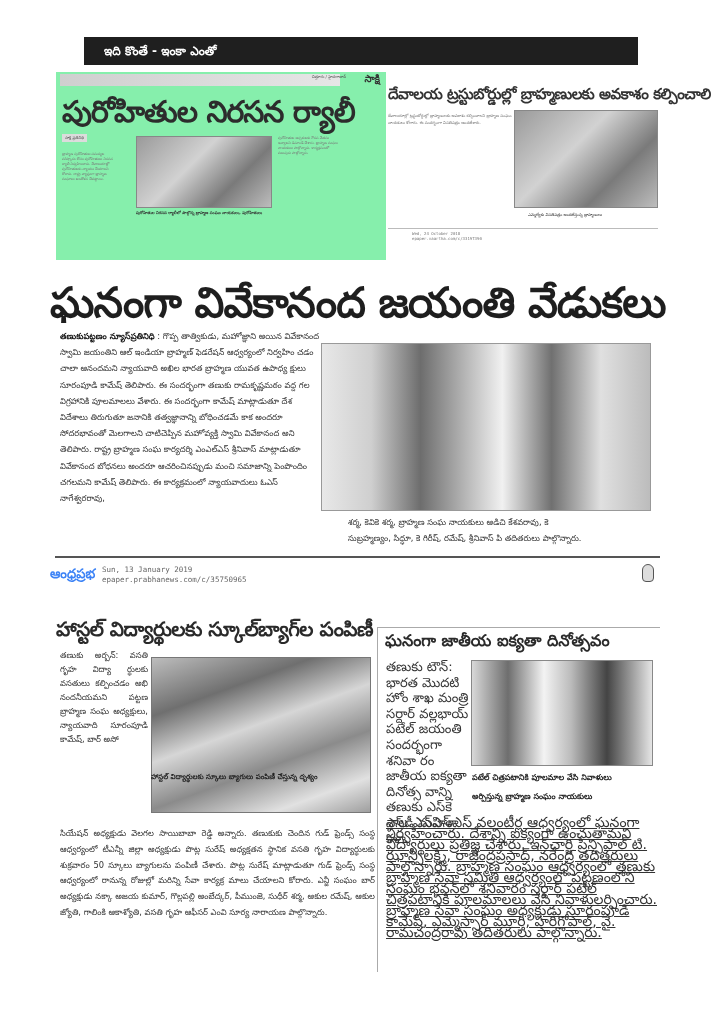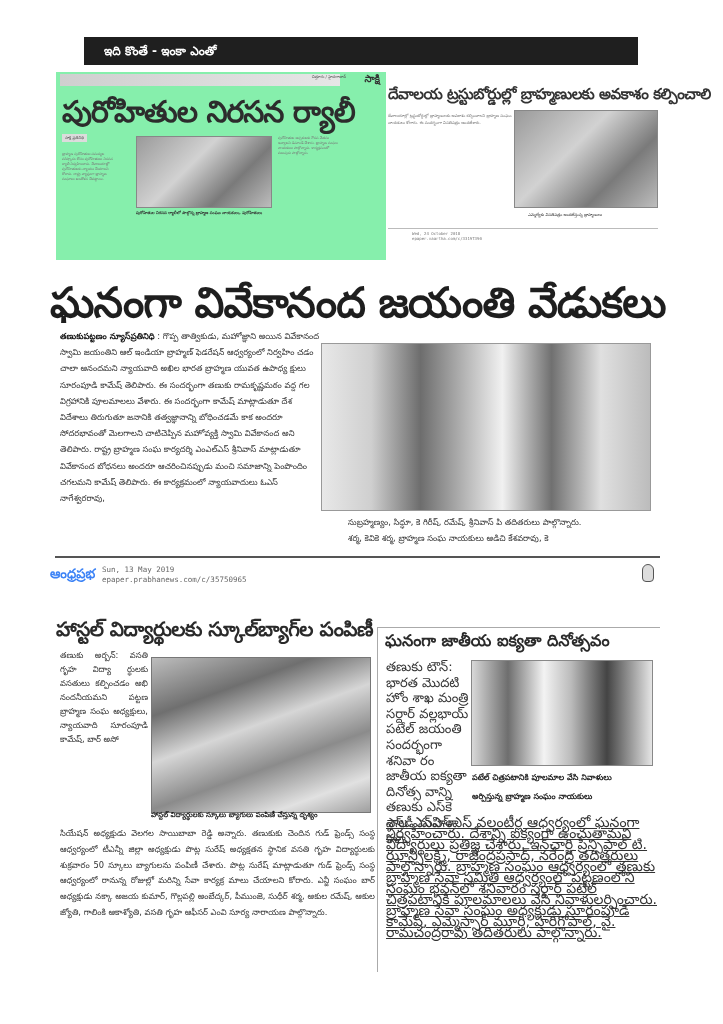--- a/index.html
+++ b/index.html
@@ -38,21 +38,21 @@
 
     .prabha-bar { left: 44px; top: 562px; width: 620px; height: 28px; }
     .prabha-logo { position: absolute; left: 6px; top: 4px; font-size: 13px; font-weight: bold; color:#3b82f6; }
     .prabha-date { position: absolute; left: 58px; top: 3px; font-family: "DejaVu Sans Mono", monospace; font-size: 7.5px; color:#666; line-height: 10px; }
     .owl { position: absolute; right: 10px; top: 2px; width: 12px; height: 18px; border: 1px solid #555; border-radius: 6px 6px 4px 4px; background: #ddd; }
 
     
     .bl-head { left: 56px; top: 617px; font-size: 20px; font-weight: bold; color:#2a2a2a; white-space: nowrap; letter-spacing: -0.5px; }
     .bl-narrow { left: 60px; top: 648px; width: 88px; font-size: 8.3px; line-height: 14px; color:#333; text-align: justify; }
     .bl-photo { left: 151px; top: 657px; width: 220px; height: 156px; background: linear-gradient(160deg,#bdbdbd 0%,#6f6f6f 25%,#d6d6d6 45%,#8b8b8b 65%,#e1e1e1 85%,#9f9f9f 100%); border: 1px solid #777; }
-    .bl-caption { left: 151px; top: 811px; width: 226px; font-size: 7px; font-weight: bold; color:#222; white-space: nowrap; }
+    .bl-caption { left: 151px; top: 773px; width: 226px; font-size: 7px; font-weight: bold; color:#222; white-space: nowrap; }
     .bl-body { left: 60px; top: 826px; width: 315px; font-size: 8.3px; line-height: 15.8px; color:#333; text-align: justify; }
 
     
     .br-box { left: 377px; top: 627px; width: 283px; height: 345px; border-left: 1px solid #aaa; border-top: 1px solid #aaa; }
     .br-head { left: 385px; top: 631px; font-size: 16px; font-weight: bold; color:#2a2a2a; white-space: nowrap; }
     .br-narrow { left: 386px; top: 659px; width: 84px; font-size: 13px; line-height: 15.6px; color:#333; }
     .br-photo { left: 471px; top: 660px; width: 182px; height: 106px; background: linear-gradient(90deg,#d8d8d8 0%,#6e6e6e 20%,#f3f3f3 40%,#bbbbbb 55%,#444 75%,#e5e5e5 100%); border: 1px solid #888; }
     .br-caption { left: 472px; top: 768px; font-size: 8px; font-weight: bold; color:#222; line-height: 19px; white-space: nowrap; }
     .br-body { left: 386px; top: 817px; width: 272px; font-size: 14px; line-height: 11px; color:#333;text-decoration:underline; }
   </style>
@@ -85,29 +85,29 @@
     <div style="padding-left:24px;">epaper.vaartha.com/c/33197390</div>
   </div>
 </div>
 
 <div class="abs main-head">ఘనంగా వివేకానంద జయంతి వేడుకలు</div>
 <div class="abs main-body">
   <b>తణుకుపట్టణం న్యూస్‌ప్రతినిధి</b> : <span>గొప్ప తాత్వికుడు, మహోజ్ఞాని అయిన వివేకానంద స్వామి జయంతిని ఆల్ ఇండియా బ్రాహ్మణ్ ఫెడరేషన్ ఆధ్వర్యంలో నిర్వహిం చడం చాలా ఆనందమని న్యాయవాది అఖిల భారత బ్రాహ్మణ యువత ఉపాధ్య క్షులు సూరంపూడి కామేష్ తెలిపారు. ఈ సందర్భంగా తణుకు రామకృష్ణమఠం వద్ద గల విగ్రహానికి పూలమాలలు వేశారు. ఈ సందర్భంగా కామేష్ మాట్లాడుతూ దేశ విదేశాలు తిరుగుతూ జనానికి తత్వజ్ఞానాన్ని బోధించడమే కాక అందరూ సోదరభావంతో మెలగాలని చాటిచెప్పిన మహోవ్యక్తి స్వామి వివేకానంద అని తెలిపారు. రాష్ట్ర బ్రాహ్మణ సంఘ కార్యదర్శి ఎంఎల్‌ఎస్ శ్రీనివాస్ మాట్లాడుతూ వివేకానంద బోధనలు అందరూ ఆచరించినప్పుడు మంచి సమాజాన్ని పెంపొందిం చగలమని కామేష్ తెలిపారు. ఈ కార్యక్రమంలో న్యాయవాదులు ఓఎస్ నాగేశ్వరరావు,</span>
 </div>
 <div class="abs main-photo"></div>
 <div class="abs main-caption">
+  <div>శర్మ, కెవికె శర్మ, బ్రాహ్మణ సంఘ నాయకులు ఆడిచి కేశవరావు, కె</div>
   <div>సుబ్రహ్మణ్యం, సిద్ధూ, కె గిరీష్, రమేష్, శ్రీనివాస్ పి తదితరులు పాల్గొన్నారు.</div>
-  <div>శర్మ, కెవికె శర్మ, బ్రాహ్మణ సంఘ నాయకులు ఆడిచి కేశవరావు, కె</div>
 </div>
 <div class="abs rule-bottom"></div>
 
 <div class="abs prabha-bar">
   <span class="prabha-logo">ఆంధ్రప్రభ</span>
   <div class="prabha-date">
-    <div>Sun, 13 May 2019</div>
+    <div>Sun, 13 January 2019</div>
     <div>epaper.prabhanews.com/c/35750965</div>
   </div>
   <div class="owl"></div>
 </div>
 
 <div class="abs bl-head">హాస్టల్ విద్యార్థులకు స్కూల్‌బ్యాగ్‌ల పంపిణీ</div>
 <div class="abs bl-narrow">తణుకు అర్బన్: వసతి గృహ విద్యా ర్థులకు వసతులు కల్పించడం అభి నందనీయమని పట్టణ బ్రాహ్మణ సంఘ అధ్యక్షులు, న్యాయవాది సూరంపూడి కామేష్, బార్ అసో</div>
 <div class="abs bl-photo"></div>
 <div class="abs bl-caption">హాస్టల్ విద్యార్థులకు స్కూలు బ్యాగులు పంపిణీ చేస్తున్న దృశ్యం</div>
 <div class="abs bl-body">సియేషన్ అధ్యక్షుడు వెలగల సాయిబాబా రెడ్డి అన్నారు. తణుకుకు చెందిన గుడ్ ఫ్రెండ్స్ సంస్థ ఆధ్వర్యంలో టీఎన్నీ జిల్లా అధ్యక్షుడు పొట్ల సురేష్ అధ్యక్షతన స్థానిక వసతి గృహ విద్యార్థులకు శుక్రవారం 50 స్కూలు బ్యాగులను పంపిణీ చేశారు. పొట్ల సురేష్ మాట్లాడుతూ గుడ్ ఫ్రెండ్స్ సంస్థ ఆధ్వర్యంలో రానున్న రోజుల్లో మరిన్ని సేవా కార్యక్ర మాలు చేయాలని కోరారు. ఎన్జీ సంఘం బార్ అధ్యక్షుడు నక్కా అజయ కుమార్, గొల్లపల్లి అంబేద్కర్, పీముంజె, సుధీర్ శర్మ, ఆకుల రమేష్, ఆకుల జ్యోతి, గాలింకి ఆకాశ్యోతి, వసతి గృహ ఆఫీసర్ ఎంవి సూర్య నారాయణ పాల్గొన్నారు.</div>

